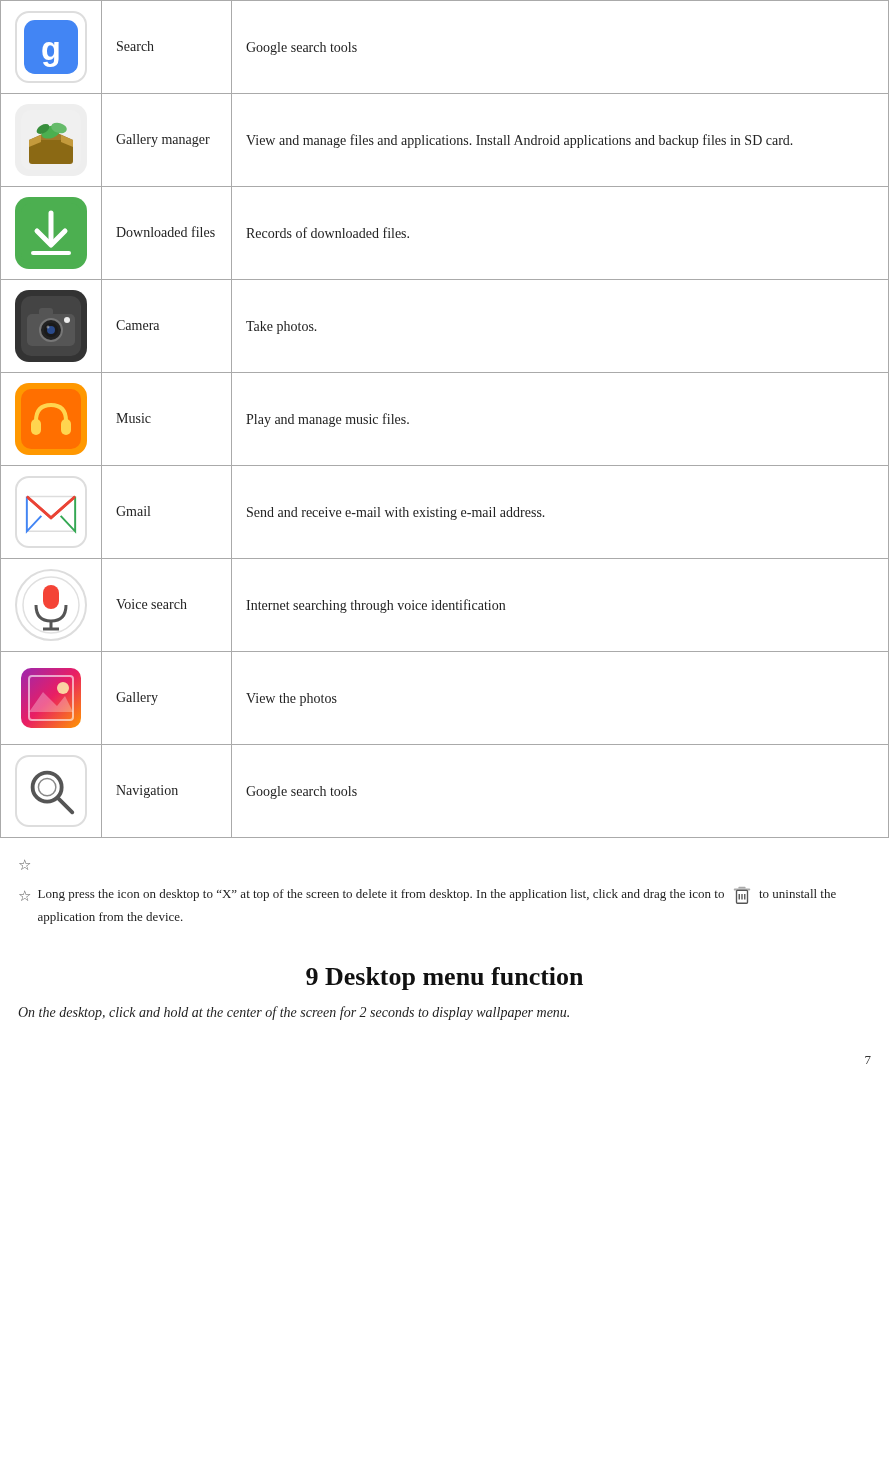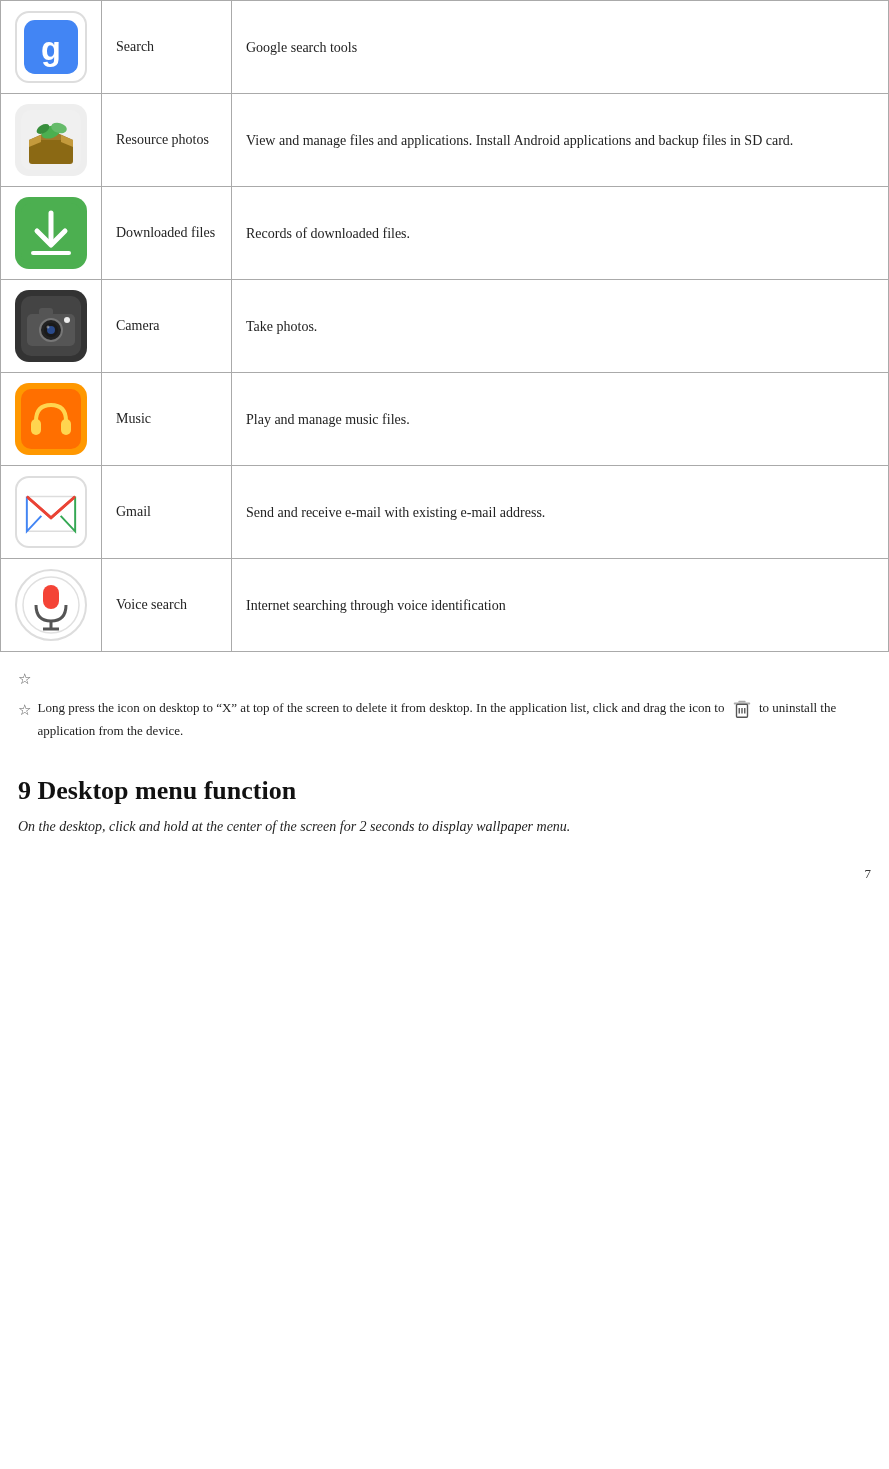--- a/index.html
+++ b/index.html
@@ -76,20 +76,21 @@
       font-size: 15px;
       margin-top: 1px;
       flex-shrink: 0;
     }
 
     .section-heading {
       font-size: 26px;
       font-weight: bold;
       padding: 22px 18px 10px 18px;
       color: #111;
+      text-align: center;
     }
 
     .section-body {
       font-size: 14px;
       padding: 0 18px 18px 18px;
       line-height: 1.6;
       color: #222;
       font-style: italic;
     }
 
@@ -145,21 +146,21 @@
         <polygon points="8,30 20,25 20,32 8,37" fill="#C49A3C"></polygon>
 
         <polygon points="52,30 40,25 40,32 52,37" fill="#C49A3C"></polygon>
 
         <ellipse cx="30" cy="22" rx="10" ry="6" fill="#4CAF50" transform="rotate(-20,30,22)"></ellipse>
         <ellipse cx="38" cy="18" rx="8" ry="5" fill="#66BB6A" transform="rotate(15,38,18)"></ellipse>
         <ellipse cx="22" cy="19" rx="7" ry="4" fill="#388E3C" transform="rotate(-30,22,19)"></ellipse>
       </svg>
     </div>
     </td>
-    <td class="name-cell">Resource photos</td>
+    <td class="name-cell">Gallery manager</td>
     <td class="desc-cell">View and manage files and applications. Install Android applications and backup files in SD card.</td>
   </tr>
       <tr>
     <td class="icon-cell">
       <div class="app-icon" style="border-radius:14px;width:72px;height:72px;display:flex;align-items:center;justify-content:center;background:#4CAF50;">
       <svg viewBox="0 0 60 60" width="60" height="60">
         <rect width="60" height="60" rx="10" fill="#4CAF50"></rect>
 
         <line x1="30" y1="10" x2="30" y2="38" stroke="white" stroke-width="5" stroke-linecap="round"></line>
         <polyline points="16,28 30,42 44,28" fill="none" stroke="white" stroke-width="5" stroke-linejoin="round" stroke-linecap="round"></polyline>
@@ -236,20 +237,60 @@
         <rect x="22" y="10" width="16" height="24" rx="8" fill="#F44336"></rect>
 
         <path d="M15 30 Q15 46 30 46 Q45 46 45 30" fill="none" stroke="#555" stroke-width="3"></path>
         <line x1="30" y1="46" x2="30" y2="54" stroke="#555" stroke-width="3"></line>
         <line x1="22" y1="54" x2="38" y2="54" stroke="#555" stroke-width="3"></line>
       </svg>
     </div>
     </td>
     <td class="name-cell">Voice search</td>
     <td class="desc-cell">Internet searching through voice identification</td>
+  </tr>
+      <tr>
+    <td class="icon-cell">
+      <div class="app-icon" style="border-radius:14px;width:72px;height:72px;display:flex;align-items:center;justify-content:center;">
+      <svg viewBox="0 0 60 60" width="60" height="60">
+        <defs>
+          <linearGradient id="galleryGrad" x1="0%" y1="0%" x2="100%" y2="100%">
+            <stop offset="0%" style="stop-color:#9C27B0"></stop>
+            <stop offset="50%" style="stop-color:#E91E63"></stop>
+            <stop offset="100%" style="stop-color:#FF9800"></stop>
+          </linearGradient>
+        </defs>
+        <rect width="60" height="60" rx="10" fill="url(#galleryGrad)"></rect>
+
+        <rect x="8" y="8" width="44" height="44" rx="3" fill="none" stroke="rgba(255,255,255,0.6)" stroke-width="2"></rect>
+
+        <polygon points="8,44 22,24 36,38 44,28 52,44" fill="rgba(255,255,255,0.3)"></polygon>
+
+        <circle cx="42" cy="20" r="6" fill="rgba(255,255,180,0.8)"></circle>
+      </svg>
+    </div>
+    </td>
+    <td class="name-cell">Gallery</td>
+    <td class="desc-cell">View the photos</td>
+  </tr>
+      <tr>
+    <td class="icon-cell">
+      <div class="app-icon" style="border-radius:14px;width:72px;height:72px;display:flex;align-items:center;justify-content:center;background:#fff;border:2px solid #ddd;">
+      <svg viewBox="0 0 60 60" width="58" height="58">
+        <rect width="60" height="60" rx="10" fill="#fff"></rect>
+
+        <circle cx="26" cy="26" r="15" fill="none" stroke="#555" stroke-width="4"></circle>
+        <line x1="37" y1="37" x2="52" y2="52" stroke="#555" stroke-width="4" stroke-linecap="round"></line>
+
+        <circle cx="26" cy="26" r="9" fill="none" stroke="#888" stroke-width="1.5"></circle>
+      </svg>
+    </div>
+    </td>
+    <td class="name-cell">Navigation</td>
+    <td class="desc-cell">Google search tools</td>
   </tr>
     </tbody>
 </table>
 
 <div class="notes-section">
   <div class="inline-note-row">
     <span class="star-icon">☆</span>
   </div>
   <div class="inline-note-row" style="margin-top:4px;">
     <span class="star-icon">☆</span>

